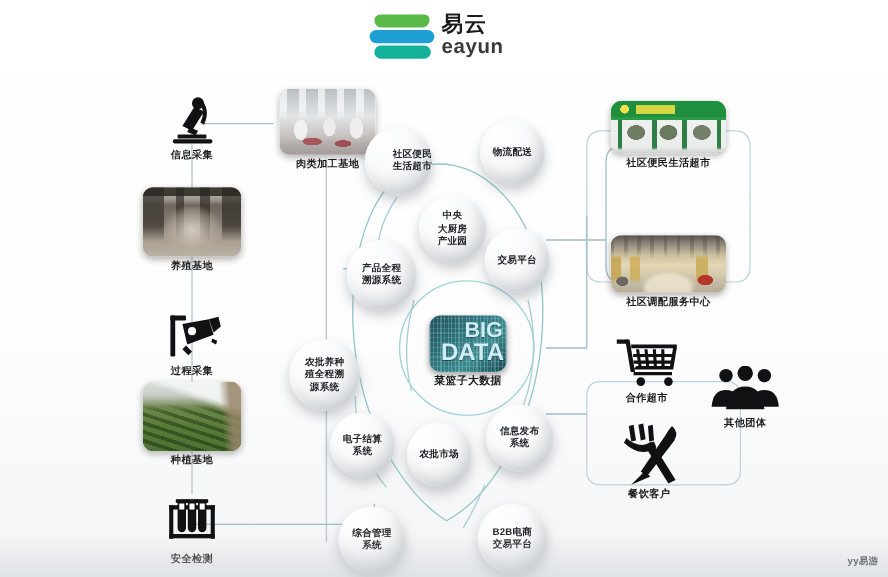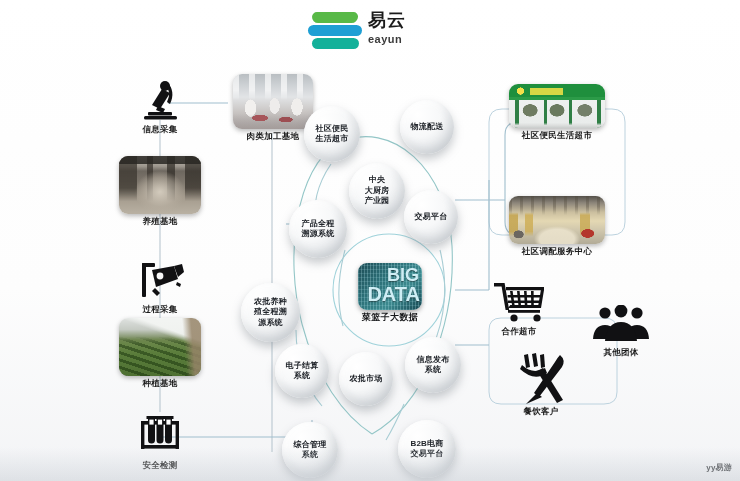--- a/index.html
+++ b/index.html
@@ -21,21 +21,21 @@
   .logo .marks{position:absolute;left:0;top:2px;width:56px;height:40px;}
   .logo .wave{position:absolute;height:11px;border-radius:6px;}
   .logo .w1{left:4px;top:2px;width:46px;background:#58b947;
      border-radius:9px 9px 12px 12px;transform:skewX(-2deg);}
   .logo .w2{left:0px;top:15px;width:54px;background:#1e9fd4;
      border-radius:12px;}
   .logo .w3{left:4px;top:28px;width:47px;background:#13b19a;
      border-radius:12px;}
   .logo .txtcn{position:absolute;left:60px;top:0px;font-size:18px;font-weight:bold;
      color:#1b1b1b;letter-spacing:1px;line-height:24px;}
-  .logo .txten{position:absolute;left:60px;top:23px;font-size:11px;font-weight:bold;
+  .logo .txten{position:absolute;left:60px;top:23px;font-size:17px;font-weight:bold;
      color:#3a3a3a;letter-spacing:.5px;line-height:16px;}
 
   
   .photo-node{position:absolute;text-align:center;}
   .photo{border-radius:9px;overflow:hidden;position:relative;
      box-shadow:0 2px 5px rgba(0,0,0,.28);}
   .photo .ov{position:absolute;left:0;top:0;right:0;bottom:0;}
   .caption{font-size:8.5px;color:#1d1d1d;font-weight:bold;margin-top:2px;
      letter-spacing:.3px;white-space:nowrap;}
 
@@ -215,21 +215,21 @@
         radial-gradient(ellipse 10% 22% at 80% 60%, #f0eeec 0 70%, rgba(0,0,0,0) 72%);"></div>
       <div class="ov" style="background:
         radial-gradient(ellipse 14% 8% at 34% 80%, #a7565a 0 70%, rgba(0,0,0,0) 74%),
         radial-gradient(ellipse 12% 7% at 66% 83%, #9d4e52 0 70%, rgba(0,0,0,0) 74%),
         linear-gradient(180deg,rgba(0,0,0,0) 72%, rgba(160,148,146,.55) 100%);"></div>
     </div>
     <div class="caption">肉类加工基地</div>
   </div>
 
 
-  <div class="bubble" style="left:304px;top:106px;width:56px;height:56px;">
+  <div class="bubble" style="left:304px;top:106px;width:56px;height:56px;justify-content:flex-end;">
     <span>
       <b>社区便民</b><br><b>生活超市</b>
     </span>
   </div>
 
   <div class="bubble" style="left:400px;top:100px;width:54px;height:54px;">
     <span><b>物流配送</b></span>
   </div>
 
   <div class="bubble" style="left:289px;top:200px;width:58px;height:58px;">
@@ -318,21 +318,21 @@
         linear-gradient(90deg, rgba(196,164,78,.85) 0 9%, rgba(0,0,0,0) 9% 17%, rgba(205,172,82,.8) 17% 25%, rgba(0,0,0,0) 25% 74%, rgba(200,168,80,.8) 74% 84%, rgba(0,0,0,0) 84%);
         -webkit-mask-image:linear-gradient(180deg,transparent 0 34%,#000 40% 74%,transparent 84%);mask-image:linear-gradient(180deg,transparent 0 34%,#000 40% 74%,transparent 84%);"></div>
       <div class="ov" style="background:
         radial-gradient(ellipse 9% 12% at 82% 78%, #b4362c 0 72%, rgba(0,0,0,0) 78%),
         radial-gradient(ellipse 7% 11% at 10% 80%, #6b6660 0 72%, rgba(0,0,0,0) 78%);"></div>
       <div class="ov" style="background:radial-gradient(ellipse 30% 34% at 50% 90%, rgba(236,228,206,.85) 0 60%, rgba(0,0,0,0) 80%);"></div>
     </div>
     <div class="caption">社区调配服务中心</div>
   </div>
 
-  <div class="icon-node" style="left:484px;top:280px;width:70px;">
+  <div class="icon-node" style="left:504px;top:280px;width:70px;">
     <svg width="54" height="44" viewBox="0 0 54 44">
       <g fill="#111113">
         <path d="M2 3 h9 v3.5 h-9 z"></path>
         <path d="M9 3 h3.6 l4.6 27 h-3.6 z"></path>
         <path d="M14 7 h38 v3.2 h-38 z"></path>
         <path d="M16 28 h33 l3 -18 h-3.1 l-2.6 15 h-28 z"></path>
         <path d="M18 11 h2.6 l2 14 h-2.6 z"></path>
           <path d="M25 11 h2.6 l1.4 14 h-2.6 z"></path>
         <path d="M32 11 h2.6 l0.8 14 h-2.6 z"></path>
           <path d="M39 11 h2.6 l0.2 14 h-2.6 z"></path>

